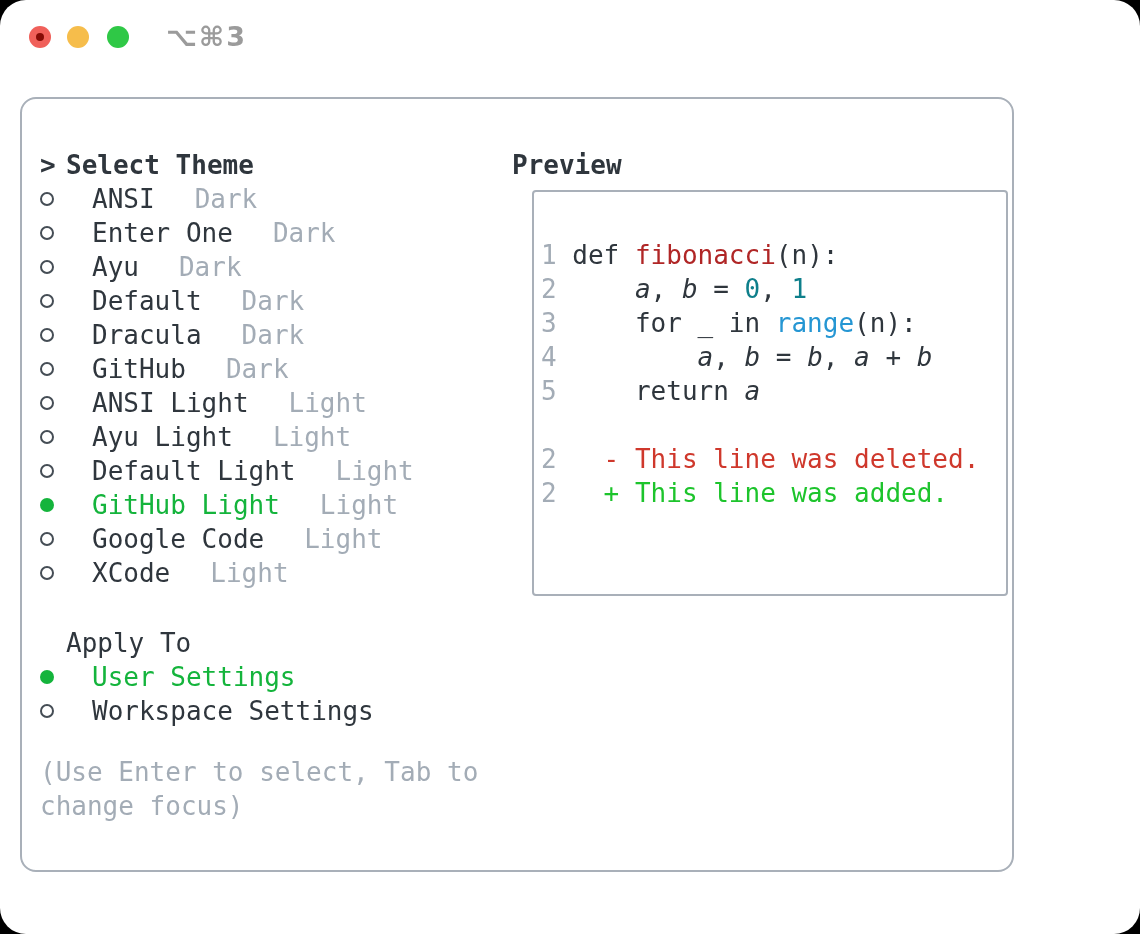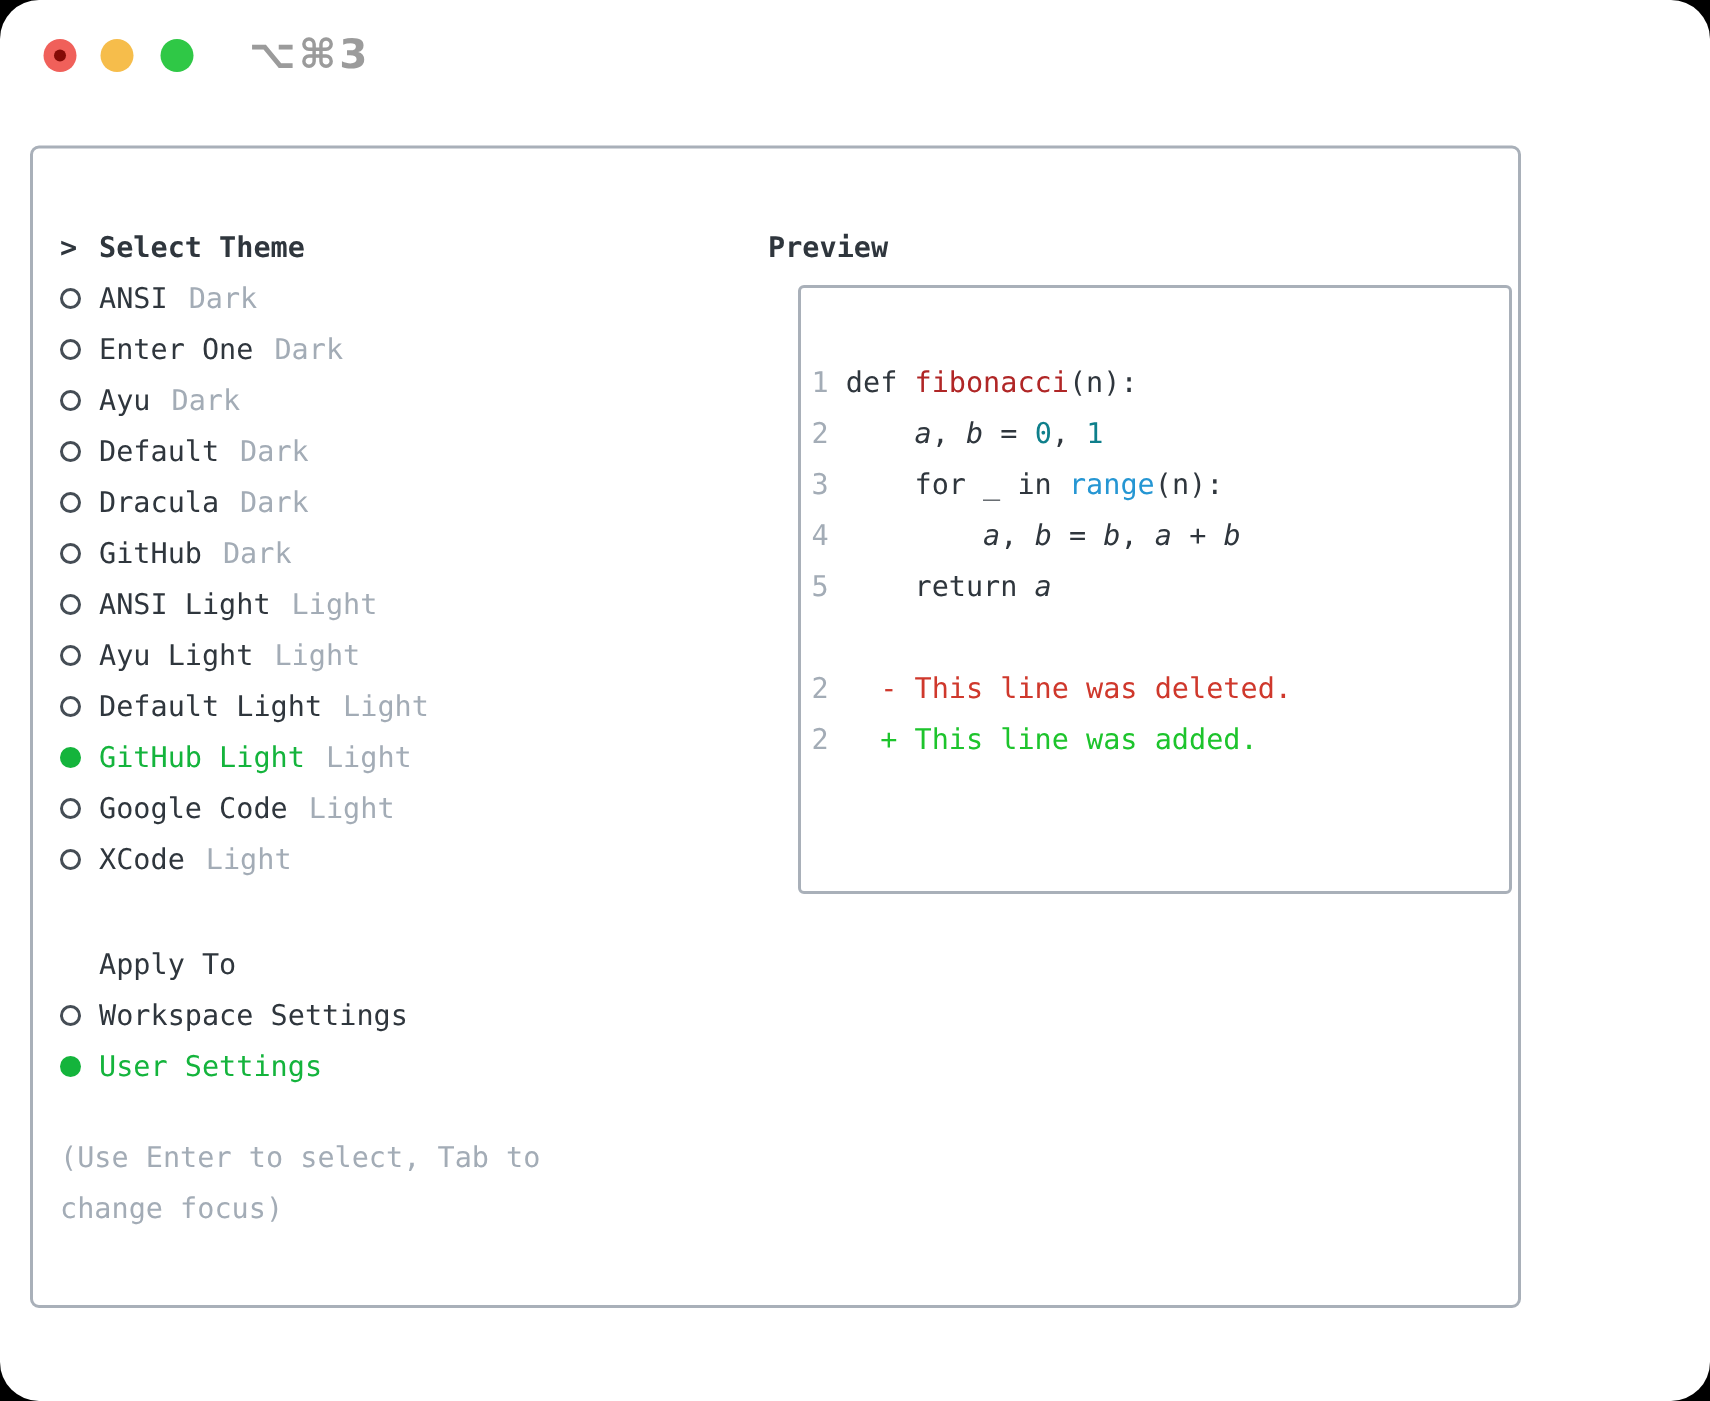--- a/index.html
+++ b/index.html
@@ -8,26 +8,26 @@
   
   .tl{position:absolute;top:26px;width:22px;height:22px;border-radius:50%;}
   .tl-red{left:29px;background:var(--traffic-red,#f0605a);}
   .tl-red .dot{position:absolute;left:7px;top:7px;width:8px;height:8px;border-radius:50%;background:var(--traffic-red-dot,#850b06);}
   .tl-yellow{left:67px;background:var(--traffic-yellow,#f6bd4b);}
   .tl-green{left:107px;background:var(--traffic-green,#2fc846);}
   .titlebar-title{position:absolute;left:166px;top:21px;font-family:"DejaVu Sans",sans-serif;font-weight:bold;
                   font-size:27px;color:var(--title-gray,#9b9b9b);letter-spacing:2px;}
   
   .panel{position:absolute;left:20px;top:97px;width:994px;height:775px;box-sizing:border-box;
-         border:2px solid var(--border-gray,#a9b0b9);border-radius:6px;
-         font-size:19px;line-height:34px;color:var(--text-dark,#2f363d);}
+         border:2px solid var(--border-gray,#a9b0b9);border-radius:16px;
+         font-size:26px;line-height:34px;color:var(--text-dark,#2f363d);}
   .left{position:absolute;left:18px;top:49px;}
   .heading-row{font-weight:bold;height:34px;}
   .caret{display:inline-block;width:26px;}
-  .row{display:flex;align-items:center;height:34px;}
+  .row{display:flex;align-items:center;height:34px;gap:26px;}
   .marker{box-sizing:border-box;width:14px;height:14px;border-radius:50%;margin-right:12px;flex:0 0 14px;}
   .marker.unsel{border:2px solid #454d55;background:transparent;}
   .marker.sel{background:var(--selection-green,#14b43c);border:none;}
   .opt-variant{color:var(--muted-gray,#a3acb6);margin-left:14px;}
   .row.selected .opt-name{color:var(--selection-green,#14b43c);}
   .apply-heading{margin-top:36px;margin-left:26px;height:34px;}
   .hint{margin-top:27px;color:var(--muted-gray,#a3acb6);}
   
   .right{position:absolute;left:490px;top:49px;}
   .preview-heading{font-weight:bold;height:34px;}
@@ -120,27 +120,27 @@
             <span class="opt-variant">Light</span>
           </div>
           <div class="row">
             <span class="marker unsel"></span>
             <span class="opt-name">XCode</span>
             <span class="opt-variant">Light</span>
           </div>
         </div>
       <div class="apply-heading">Apply To</div>
       <div id="apply-list">
+          <div class="row selected">
+            <span class="marker sel"></span>
+            <span class="opt-name">User Settings</span>
+          </div>
           <div class="row">
             <span class="marker unsel"></span>
             <span class="opt-name">Workspace Settings</span>
-          </div>
-          <div class="row selected">
-            <span class="marker sel"></span>
-            <span class="opt-name">User Settings</span>
           </div>
         </div>
       <div class="hint">
         <div>(Use Enter to select, Tab to</div>
         <div>change focus)</div>
       </div>
     </div>
 
     <div class="right">
       <div class="preview-heading">Preview</div>

